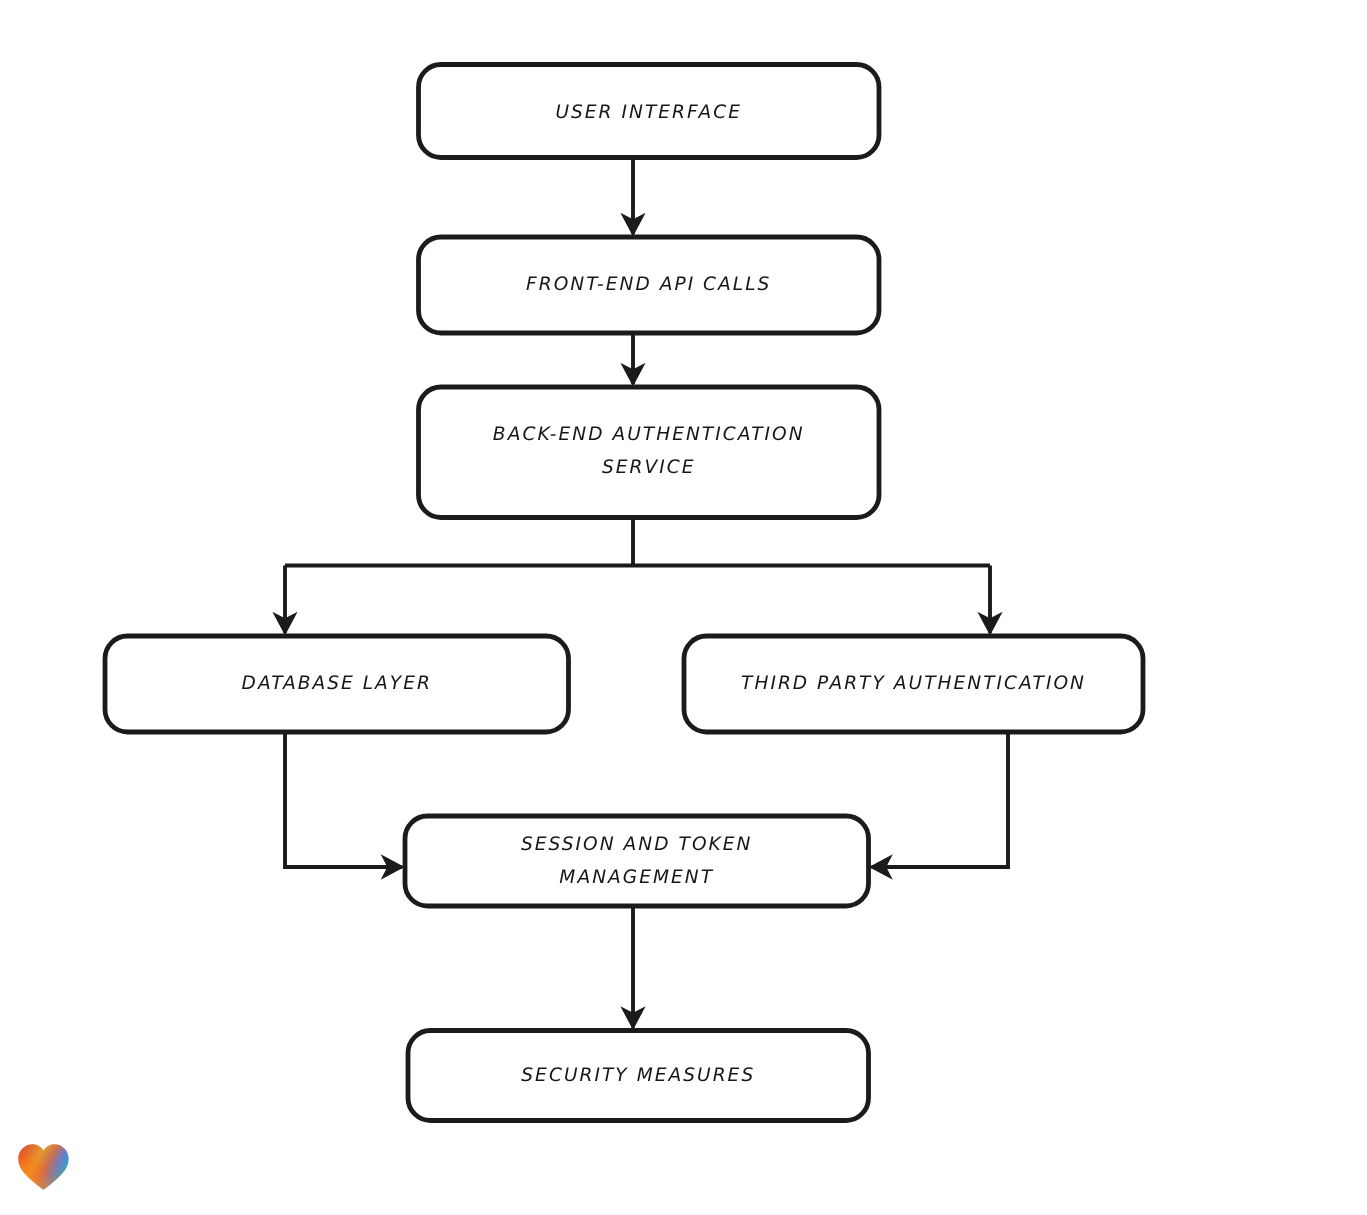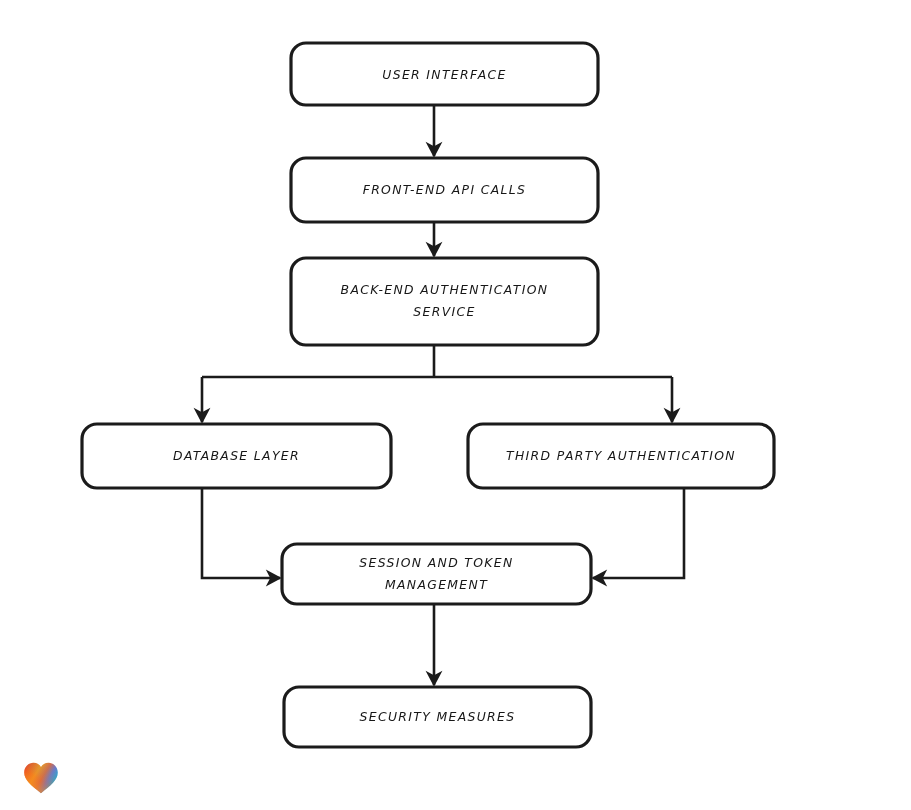--- a/index.html
+++ b/index.html
@@ -9,21 +9,21 @@
   }
   body {
     width: 911px;
     height: 810px;
     position: relative;
     overflow: hidden;
     font-family: "DejaVu Sans", sans-serif;
   }
   #canvas {
     position: absolute;
-    left: 16px;
+    left: 4px;
     top: 0;
     width: 854px;
     height: 810px;
   }
   .flow-svg {
     position: absolute;
     left: 0;
     top: 0;
     width: 911px;
     height: 810px;

